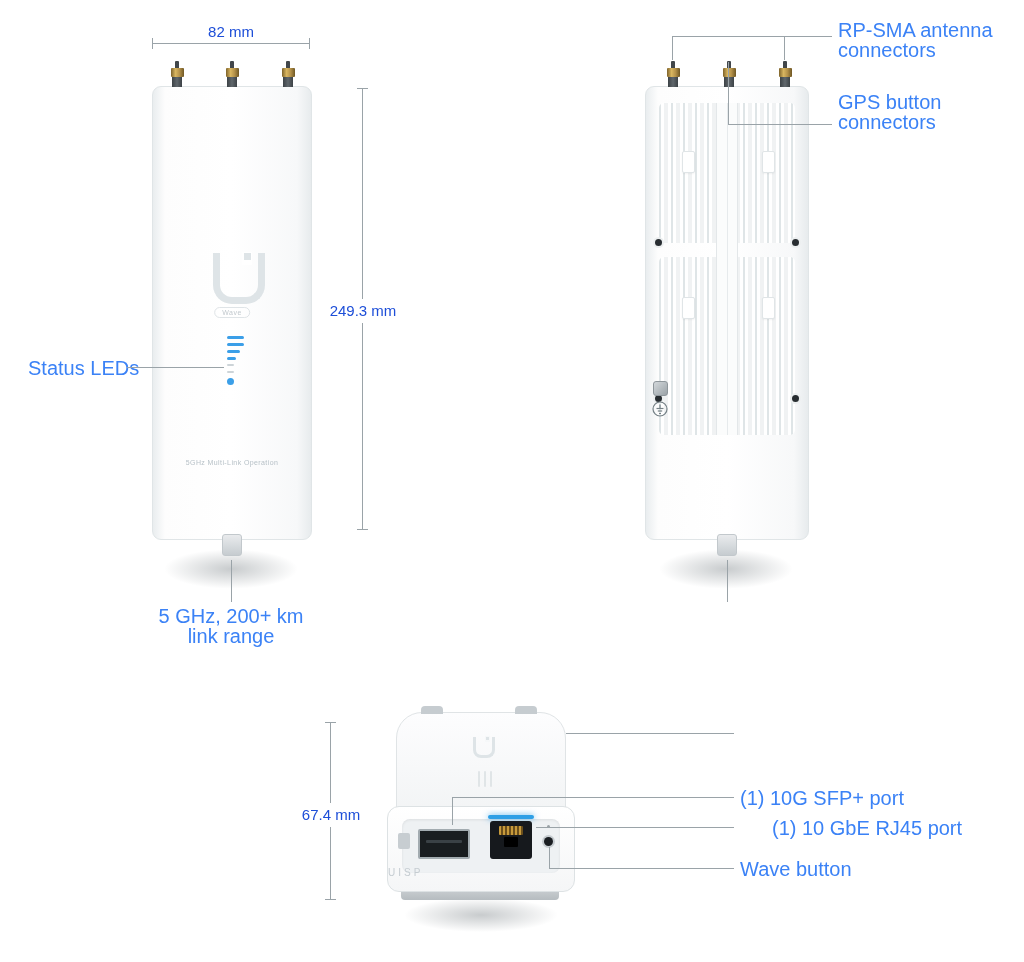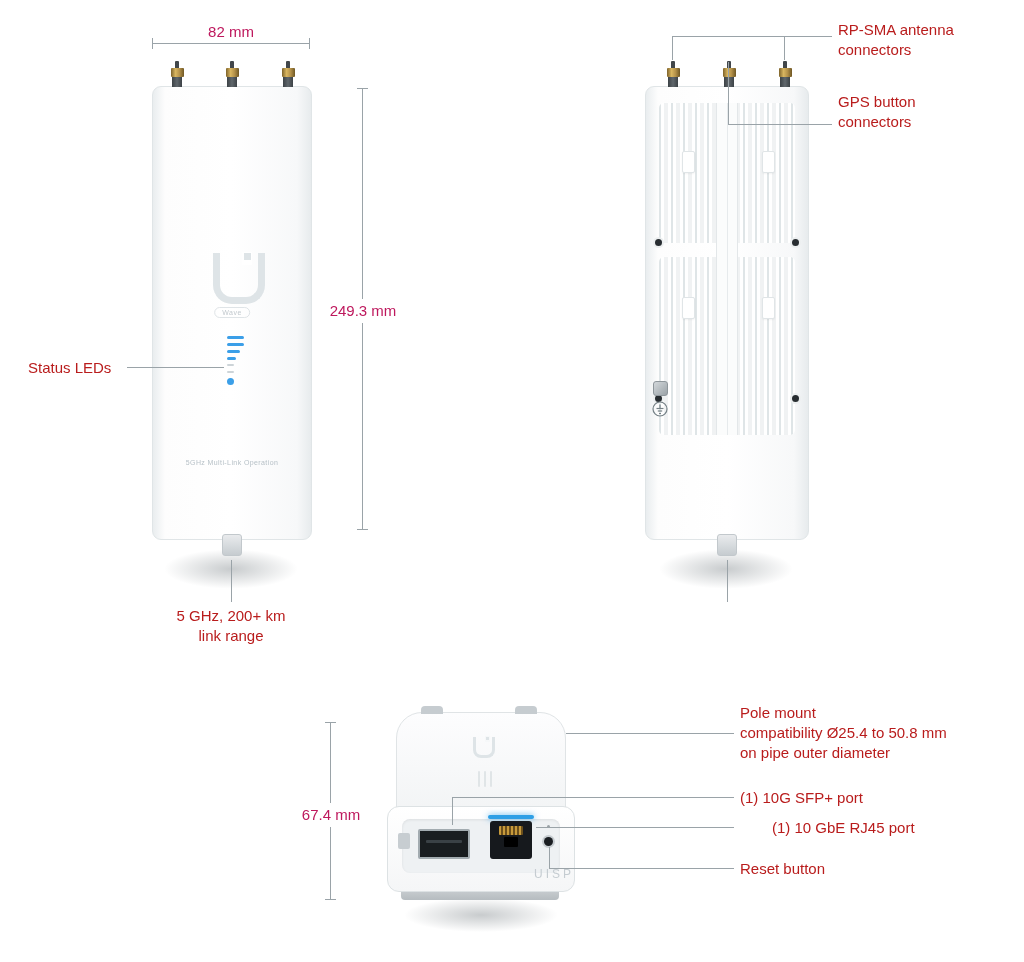--- a/index.html
+++ b/index.html
@@ -1,23 +1,23 @@
 <!DOCTYPE html>
 <html><head>
 <meta charset="utf-8">
 <style>
   html,body{margin:0;padding:0}
   body{width:1024px;height:962px;position:relative;background:#ffffff;
        font-family:"Liberation Sans",sans-serif;overflow:hidden}
   .stage{position:absolute;inset:0}
 
   
-  .label{position:absolute;color:#b91c1c;font-size:15px;line-height:20px;white-space:pre-line}
+  .label{position:absolute;color:#3b82f6;font-size:20px;line-height:20px;white-space:pre-line}
   .label.center{text-align:center}
-  .dim{position:absolute;color:#be185d;font-size:15px;line-height:18px;text-align:center;white-space:nowrap}
+  .dim{position:absolute;color:#1d4ed8;font-size:15px;line-height:18px;text-align:center;white-space:nowrap}
   .dim.onv{background:#ffffff;padding:3px 0;z-index:6}
 
   
   .hline{position:absolute;height:1px;background:#9aa3a8;z-index:5}
   .vline{position:absolute;width:1px;background:#9aa3a8;z-index:5}
 
   
   .device{position:absolute;border:1px solid #e0e5e7;border-radius:9px;z-index:2;
     background:linear-gradient(90deg,#e9edef 0,#fdfdfd 12px,#ffffff 50%,#f7f8f9 calc(100% - 14px),#e7ebed 100%)}
   .shadow{position:absolute;z-index:1;
@@ -90,21 +90,21 @@
   .sfp-cage::after{content:"";position:absolute;left:6px;right:6px;top:9px;height:3px;background:#3a4146;border-radius:1px}
   .ledstrip{position:absolute;left:100px;top:8px;width:46px;height:4px;background:#2e9fe6;
     border-radius:2px;box-shadow:0 0 6px rgba(46,159,230,.8)}
   .rj45{position:absolute;left:102px;top:14px;width:42px;height:38px;background:#16191d;border-radius:3px}
   .rj-pins{position:absolute;left:9px;top:5px;width:24px;height:9px;border-radius:1px;
     background:repeating-linear-gradient(90deg,#c79a3b 0 2px,#6b4f1c 2px 4px)}
   .rj-slot{position:absolute;left:14px;top:16px;width:14px;height:10px;background:#000;border-radius:1px}
   .reset{position:absolute;left:156px;top:30px;width:9px;height:9px;border-radius:50%;
     background:#1a1e22;box-shadow:0 0 0 2px #c6ccd0}
   .minidot{position:absolute;left:159px;top:18px;width:3px;height:3px;border-radius:50%;background:#9aa2a7}
-  .uisp{position:absolute;left:0;top:60px;width:100%;text-align:right;font-size:12px;
+  .uisp{position:absolute;left:0;top:60px;width:100%;text-align:left;font-size:10px;
     letter-spacing:3px;color:#c5ccd1}
   .bv-base{position:absolute;left:16px;top:168px;width:158px;height:24px;z-index:1;border-radius:4px;
     background:linear-gradient(180deg,#e2e5e7,#b6bcc0)}
 </style>
 </head>
 <body>
 
 <div class="stage">
 
   <div class="shadow" style="left:133px;top:540px;width:196px;height:58px"></div>
@@ -253,28 +253,25 @@
 connectors</div>
 
   <div class="vline" style="left:727px;top:560px;height:42px"></div>
 
   <div class="vline" style="left:330px;top:722px;height:178px"></div>
   <div class="hline" style="left:325px;top:722px;width:11px"></div>
   <div class="hline" style="left:325px;top:899px;width:11px"></div>
   <div class="dim onv" style="left:296px;top:803px;width:70px">67.4 mm</div>
 
   <div class="hline" style="left:566px;top:733px;width:168px"></div>
-  <div class="label" style="left:740px;top:703px">Pole mount
-compatibility Ø25.4 to 50.8 mm
-on pipe outer diameter</div>
 
   <div class="vline" style="left:452px;top:797px;height:28px"></div>
   <div class="hline" style="left:452px;top:797px;width:282px"></div>
   <div class="label" style="left:740px;top:788px">(1) 10G SFP+ port</div>
 
   <div class="hline" style="left:536px;top:827px;width:198px"></div>
   <div class="label" style="left:772px;top:818px">(1) 10 GbE RJ45 port</div>
 
   <div class="vline" style="left:549px;top:847px;height:21px"></div>
   <div class="hline" style="left:549px;top:868px;width:185px"></div>
-  <div class="label" style="left:740px;top:859px">Reset button</div>
+  <div class="label" style="left:740px;top:859px">Wave button</div>
 
 </div>
 
 </body></html>

